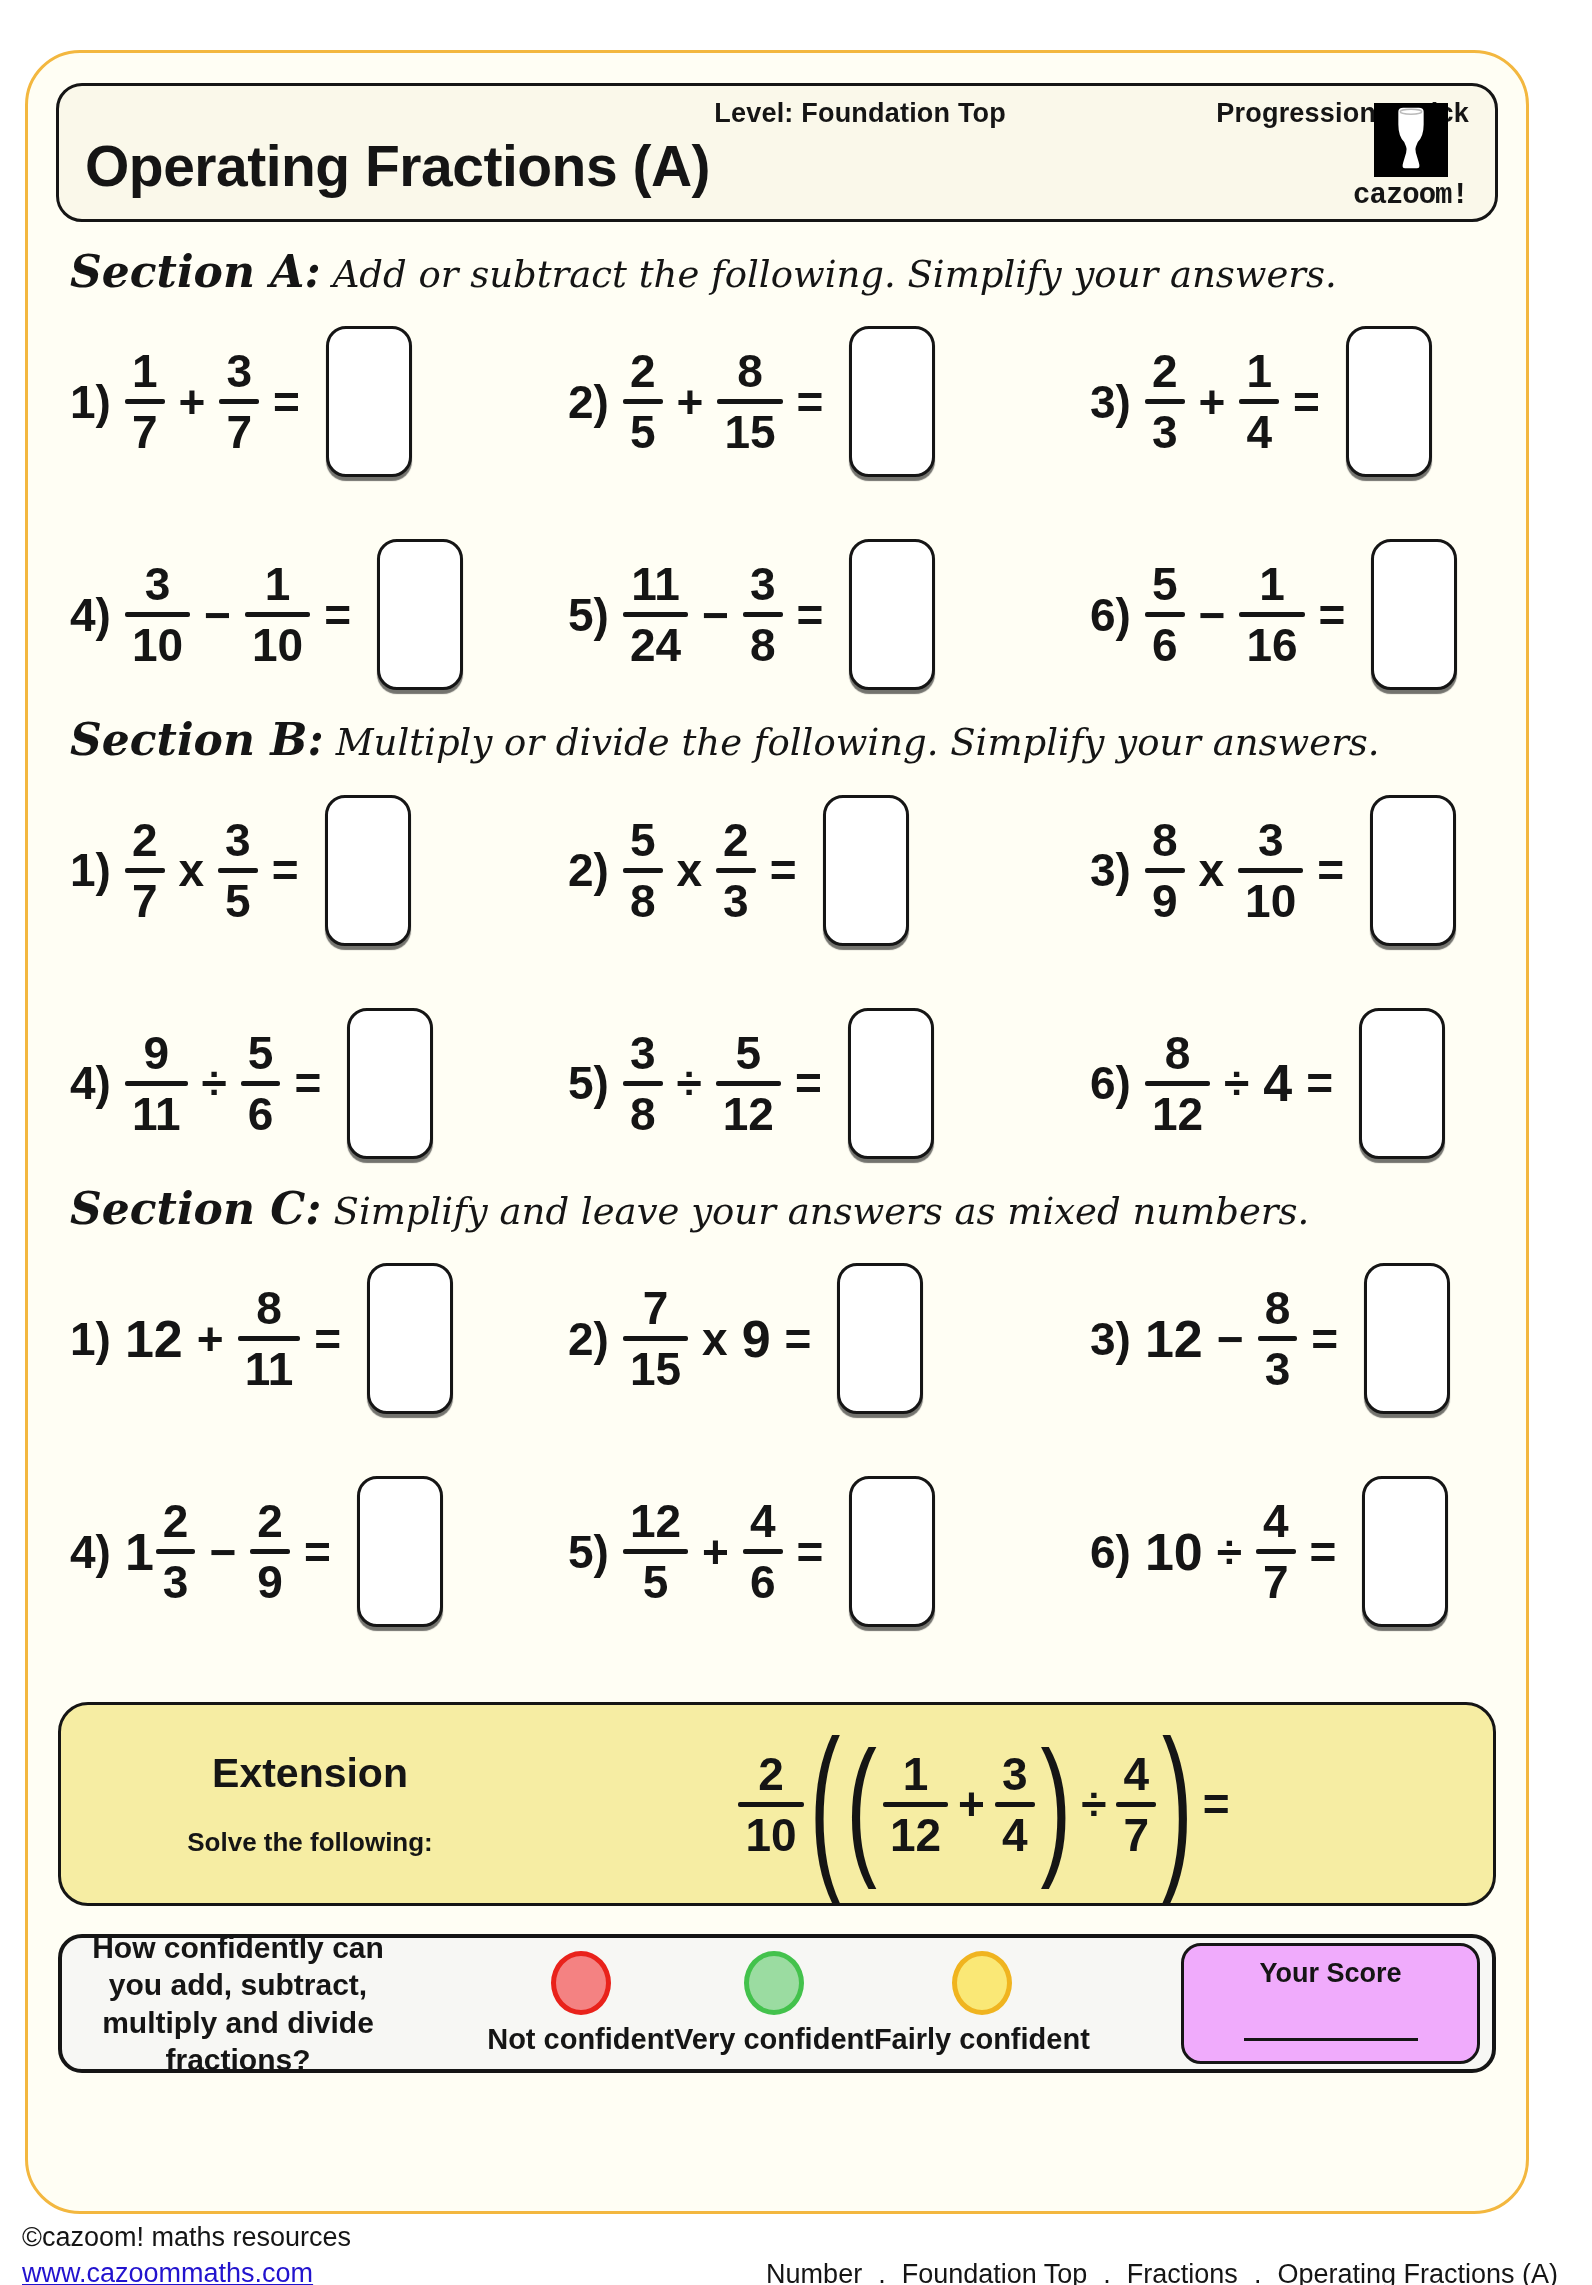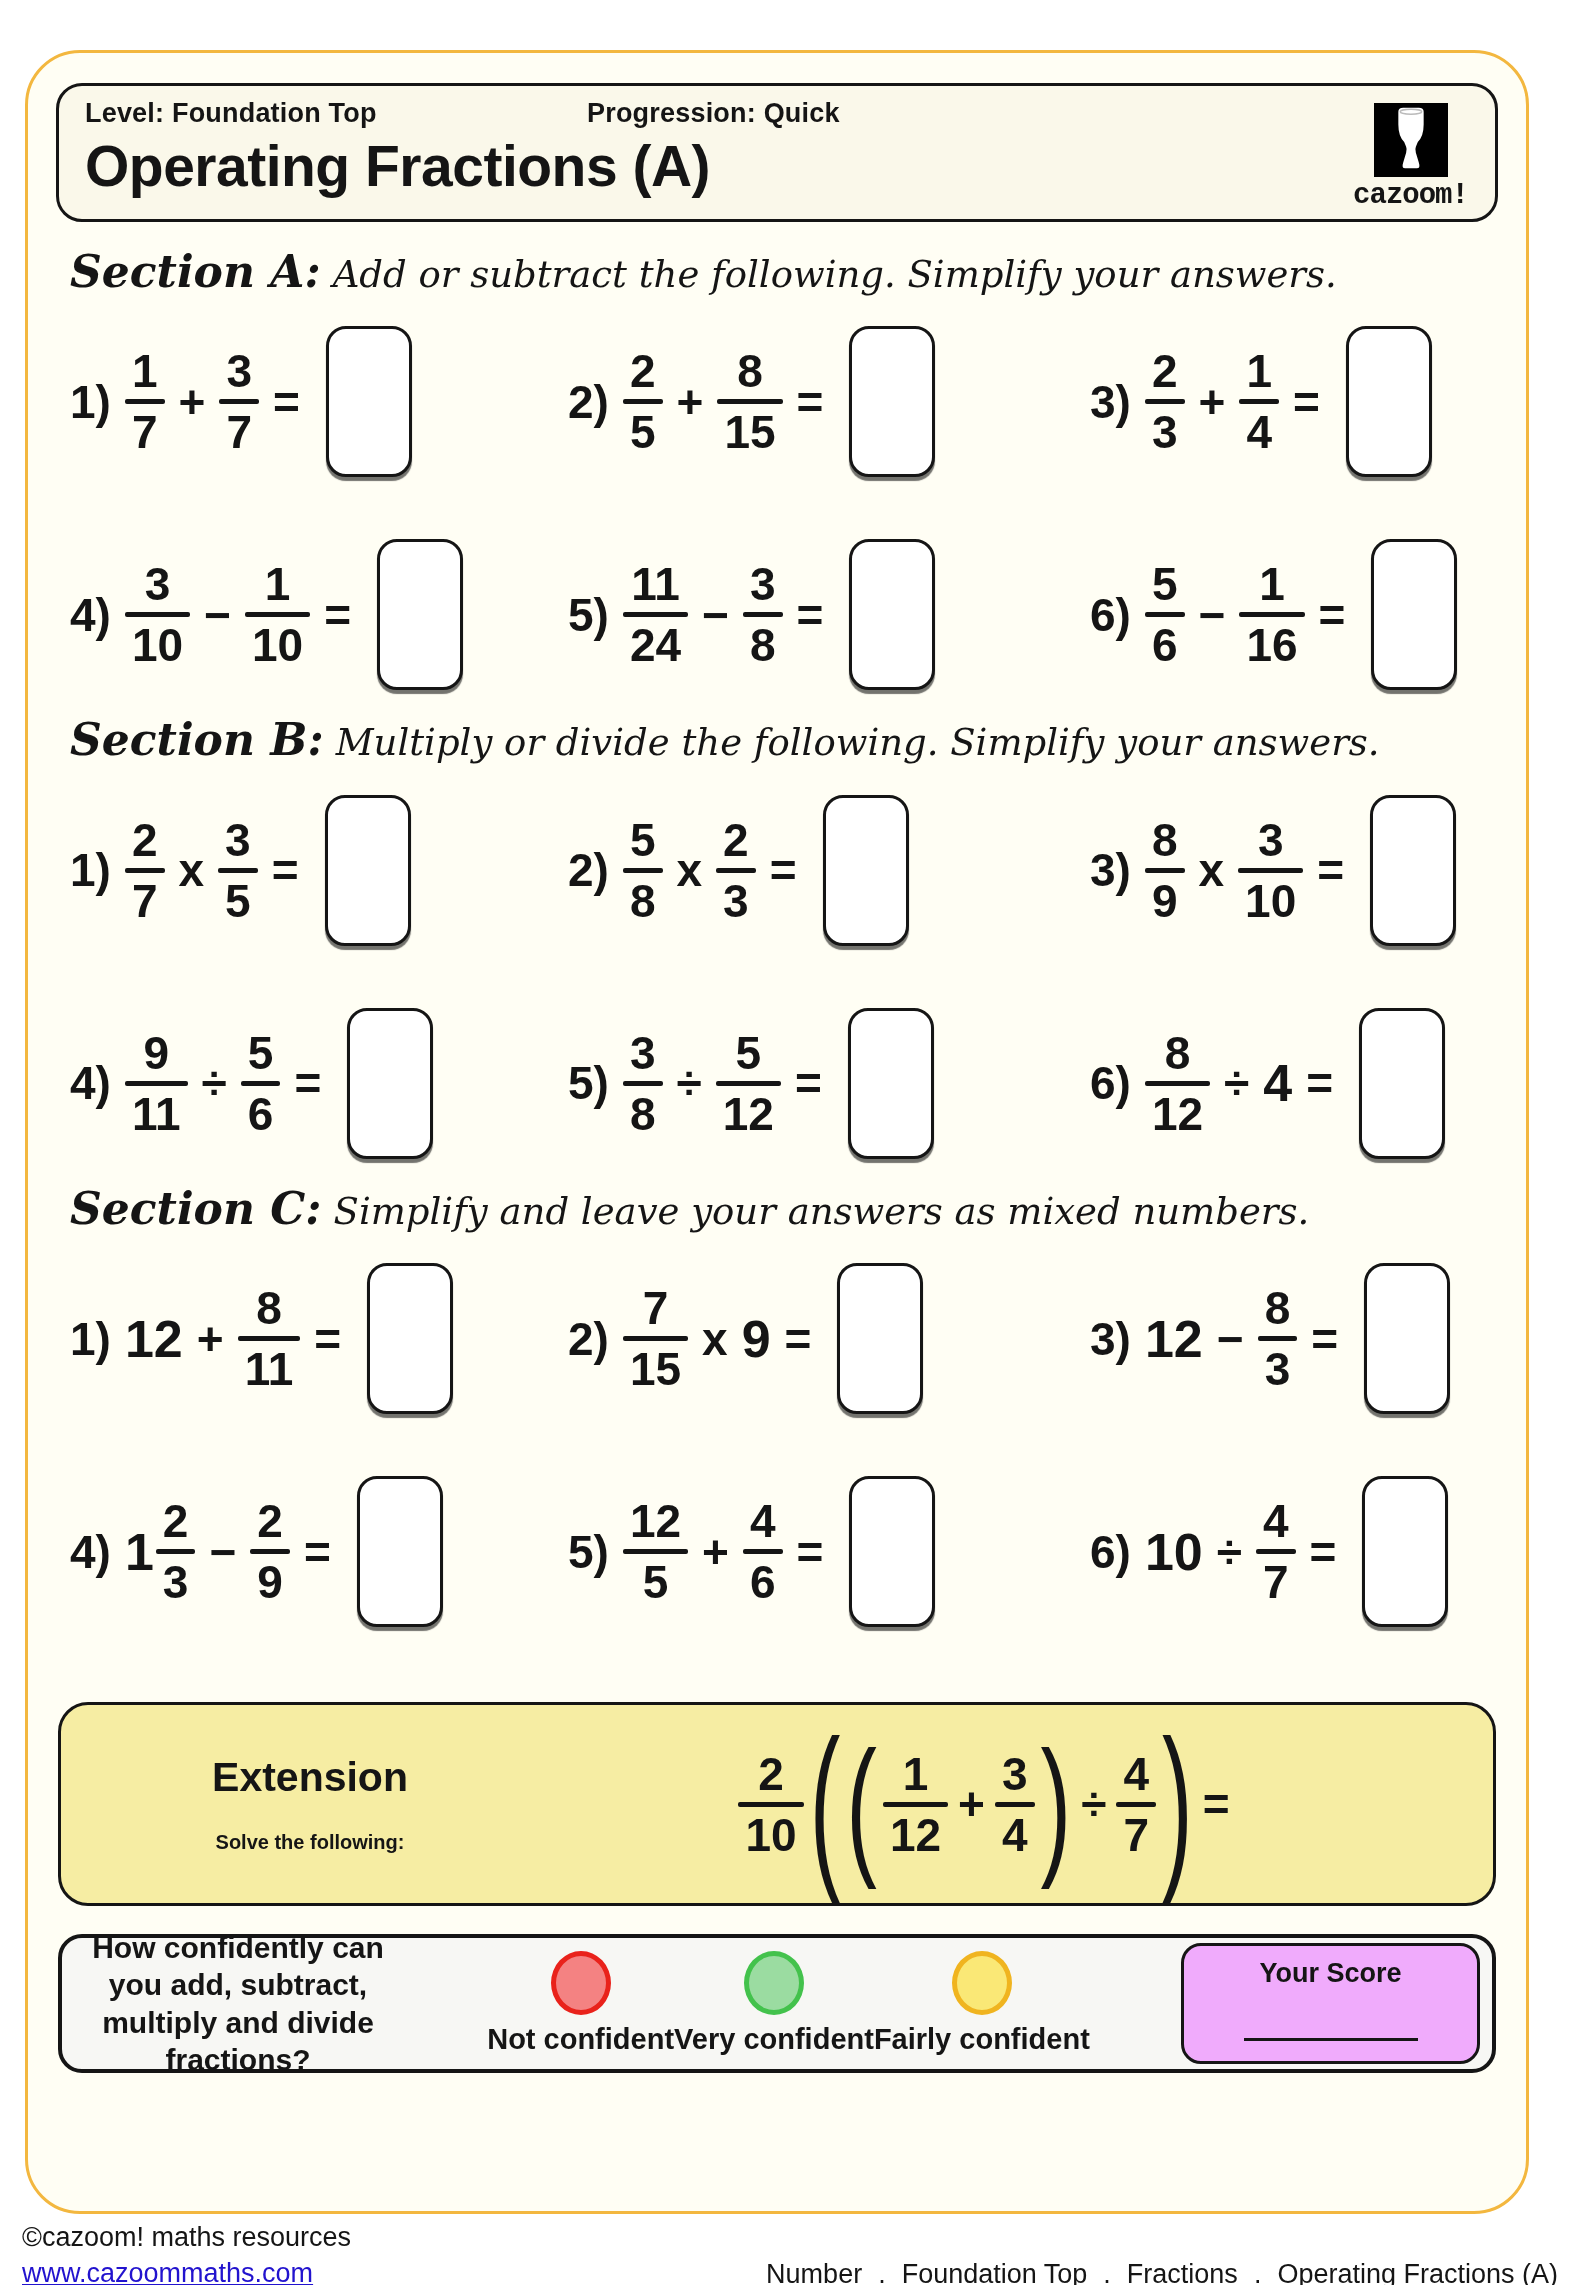--- a/index.html
+++ b/index.html
@@ -13,21 +13,21 @@
     position:absolute; left:25px; top:50px; width:1504px; height:2164px;
     border:3.5px solid #F3B73F; border-radius:55px;
     background:#FFFEF4; overflow:visible;
   }
   
   .header-box {
     margin:30px 28px 0 28px; height:139px;
     border:3.5px solid #151515; border-radius:26px;
     background:#FAF8EA; position:relative; padding:12px 26px;
   }
-  .header-meta { display:flex; font-size:27px; font-weight:bold; letter-spacing:0.2px; }
+  .header-meta { display:flex; font-size:27px; font-weight:bold; letter-spacing:0.2px;justify-content:flex-end; }
   .header-meta .meta-level { width:502px; }
   .title { margin:4px 0 0 0; font-size:57px; font-weight:900; letter-spacing:-0.5px; }
   .logo { position:absolute; right:26px; top:16px; width:117px; text-align:center; }
   .logo-square { width:74px; height:76px; margin:0 auto; }
   .logo-text { font-family:Liberation Mono, monospace; font-weight:bold; font-size:29px; letter-spacing:-1px; margin-top:1px; }
   
   #sections { margin:0 6px 0 42px; }
   .section { margin-top:26px; }
   .sec-head { font-family:"DejaVu Serif", serif; font-style:italic; line-height:1.1; }
   .sec-title { font-weight:bold; font-size:44px; }
@@ -52,21 +52,21 @@
     background:#ffffff; box-shadow:0 4px 1px rgba(0,0,0,0.55);
   }
   
   .extension {
     margin:75px 30px 0 30px; height:204px;
     background:#F6EDA3; border:3.5px solid #151515; border-radius:30px;
     display:flex; align-items:center; padding:0 40px;
   }
   .ext-left { width:418px; text-align:center; }
   .ext-title { font-size:41px; font-weight:bold; }
-  .ext-sub { font-size:20px; font-weight:bold; margin-top:30px; }
+  .ext-sub { font-size:26px; font-weight:bold; margin-top:30px; }
   .ext-expr { flex:1; display:flex; align-items:center; justify-content:center; gap:6px; }
   .paren { display:inline-block; font-weight:400; line-height:1; transform-origin:center; }
   .paren-outer { font-size:92px; transform:scaleY(1.95); }
   .paren-inner { font-size:92px; transform:scaleY(1.65); }
   
   .confidence {
     margin:28px 30px 0 30px; height:139px;
     background:#F7F7F4; border:4px solid #151515; border-radius:24px;
     display:flex; align-items:center; padding:6px 12px;
   }

